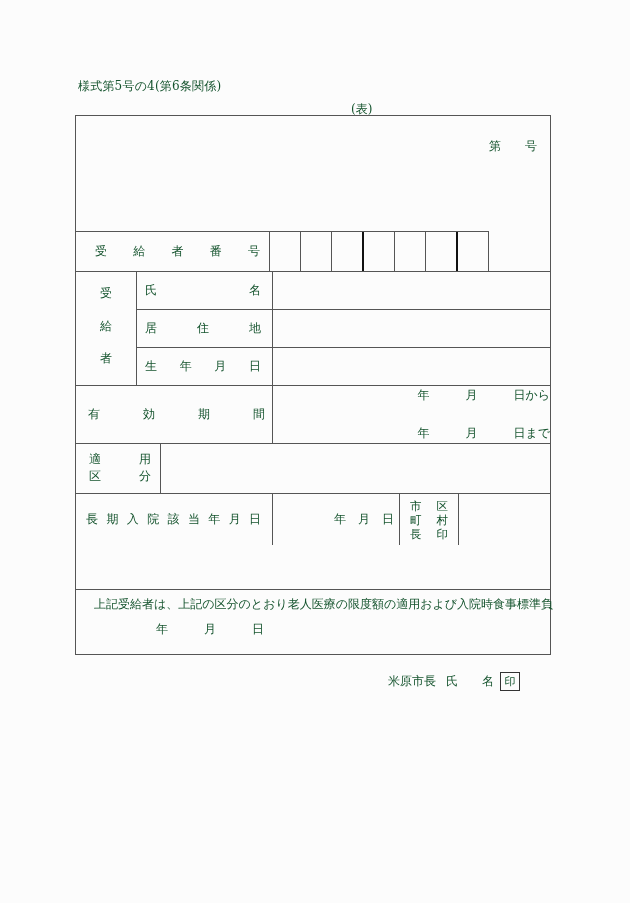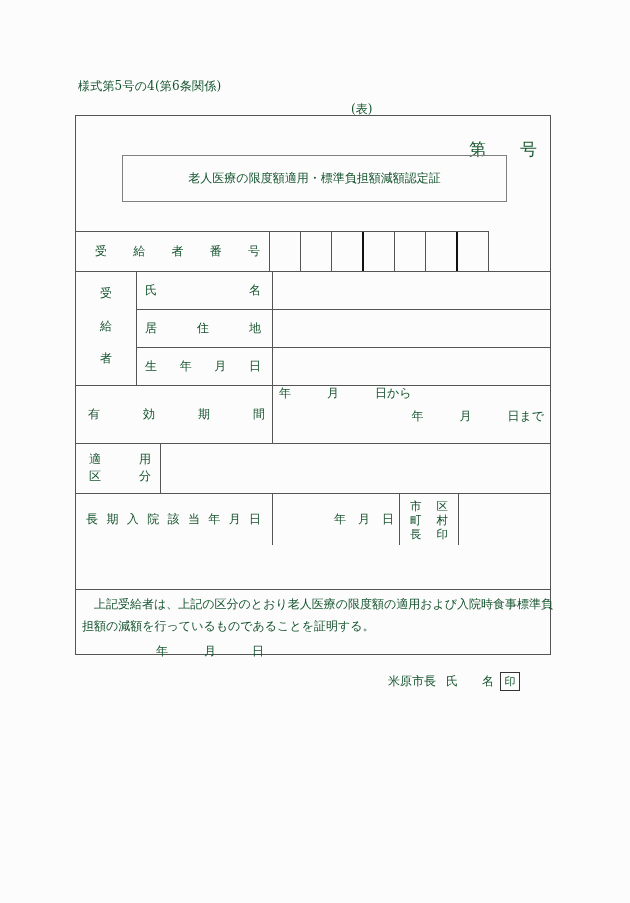--- a/index.html
+++ b/index.html
@@ -10,21 +10,21 @@
   }
   .form-code { position:absolute; left:78px; top:78px; font-size:12px; letter-spacing:0.2px; }
   .side-label { position:absolute; left:351px; top:101px; font-size:12px; }
 
   .cert-table {
     position:absolute; left:75px; top:115px; width:476px; height:540px;
     border:1px solid #555; box-sizing:border-box;
   }
   .row { position:absolute; left:0; width:474px; box-sizing:border-box; }
 
-  .doc-number { position:absolute; top:22px; right:13px; font-size:17px;font-family:Liberation Serif, serif; }
+  .doc-number { position:absolute; top:22px; right:13px; font-size:12px;font-family:Liberation Serif, serif; }
 
   .title-box {
     position:absolute; left:46px; top:39px; width:385px; height:47px;
     border:1px solid #808080; box-sizing:border-box;
     display:flex; align-items:center; justify-content:center; font-size:12px;
   }
 
   
   [data-spread] { display:flex; justify-content:space-between; align-items:center; }
   .vert[data-spread] { flex-direction:column; align-items:center; justify-content:space-between; }
@@ -59,22 +59,22 @@
   }
   .r-value { flex:1; }
 
   
   .validity-row { top:269px; height:58px; border-top:1px solid #555; display:flex; }
   .v-label {
     width:197px; border-right:1px solid #555; box-sizing:border-box;
     padding:0 7px 0 12px; font-size:12px; flex-shrink:0;
   }
   .v-value {
-    flex:1; display:flex; flex-direction:row; justify-content:center;
-    align-items:flex-start; font-size:12px;
+    flex:1; display:flex; flex-direction:column; justify-content:center;
+    align-items:flex-end; font-size:12px;
   }
   .v-value div { line-height:15px; }
   .v-value div + div { margin-top:23px; }
 
   
   .category-row { top:327px; height:50px; border-top:1px solid #555; }
   .c-label {
     position:absolute; left:0; top:0; width:85px; height:100%;
     border-right:1px solid #555; box-sizing:border-box;
     padding:7px 9px 0 13px; font-size:12px;
@@ -118,23 +118,20 @@
 
 <div class="page">
 
   <div class="form-code">様式第5号の4(第6条関係)</div>
   <div class="side-label">(表)</div>
 
   <div class="cert-table">
 
     <div class="doc-number">第　　号</div>
 
-    <div class="title-box">
-      <span>老人医療の限度額適用・標準負担額減額認定証</span>
-    </div>
 
     <div class="row row-number">
       <div class="num-label" data-spread="">
           <span>受</span>
           <span>給</span>
           <span>者</span>
           <span>番</span>
           <span>号</span>
         </div>
       <div class="num-boxes">
@@ -234,21 +231,20 @@
         <div data-spread="">
             <span>長</span>
             <span>印</span>
           </div>
       </div>
       <div class="lt-empty"></div>
     </div>
 
     <div class="row cert-section">
       <div class="cert-line1">上記受給者は、上記の区分のとおり老人医療の限度額の適用および入院時食事標準負</div>
-      <div class="cert-line2">担額の減額を行っているものであることを証明する。</div>
       <div class="cert-date">年　　　月　　　日</div>
       <div class="cert-sign">
         <span>米原市長</span>
         <span class="name-lbl">氏　　名</span>
         <span class="seal-box">印</span>
       </div>
     </div>
 
   </div>
 </div>

